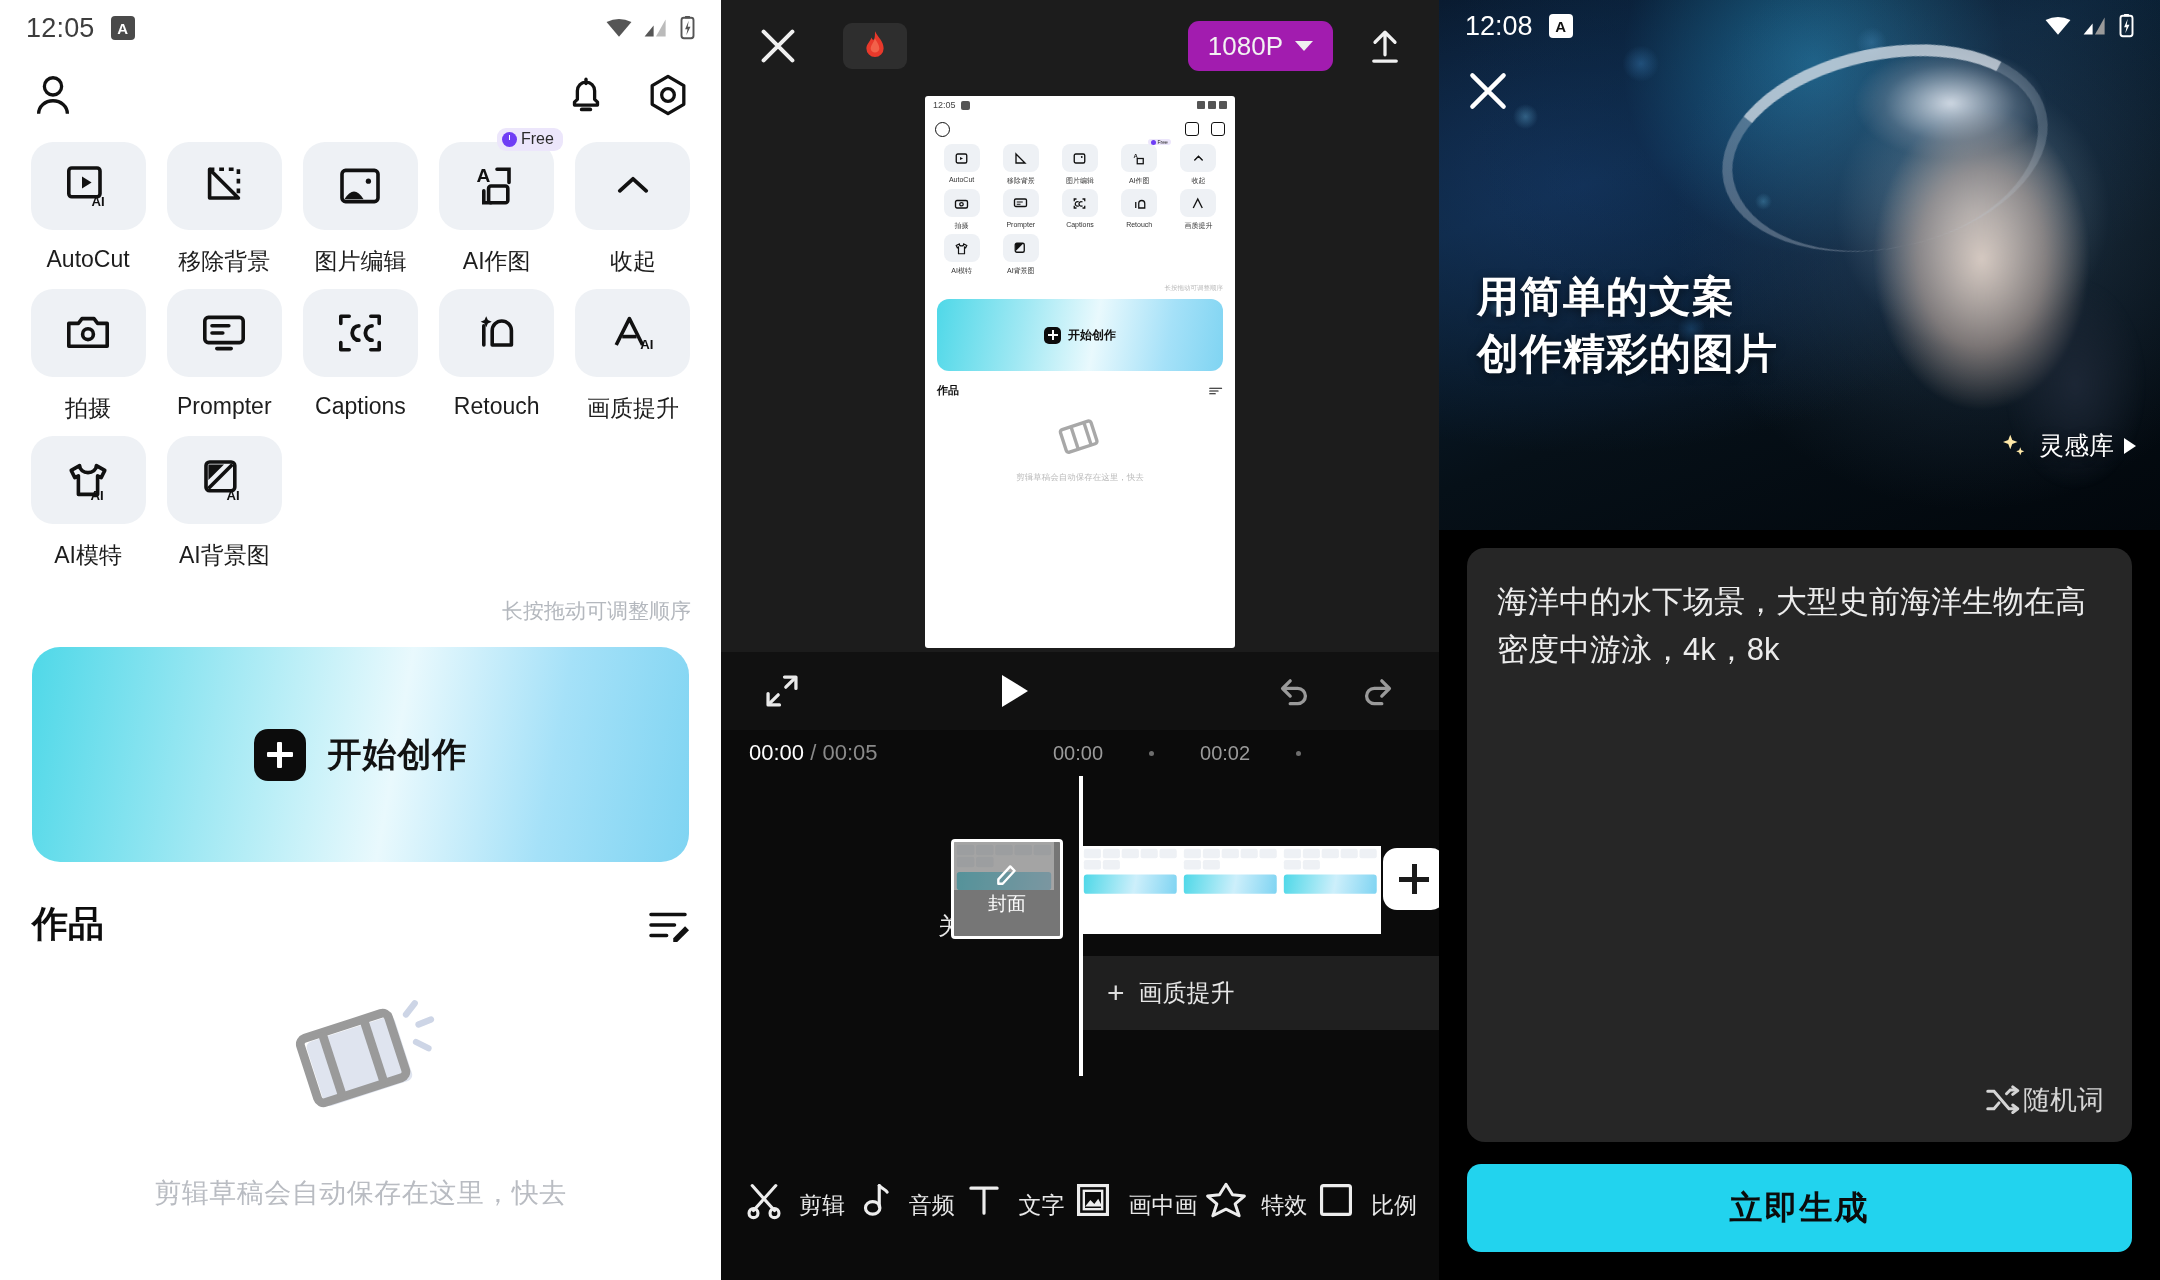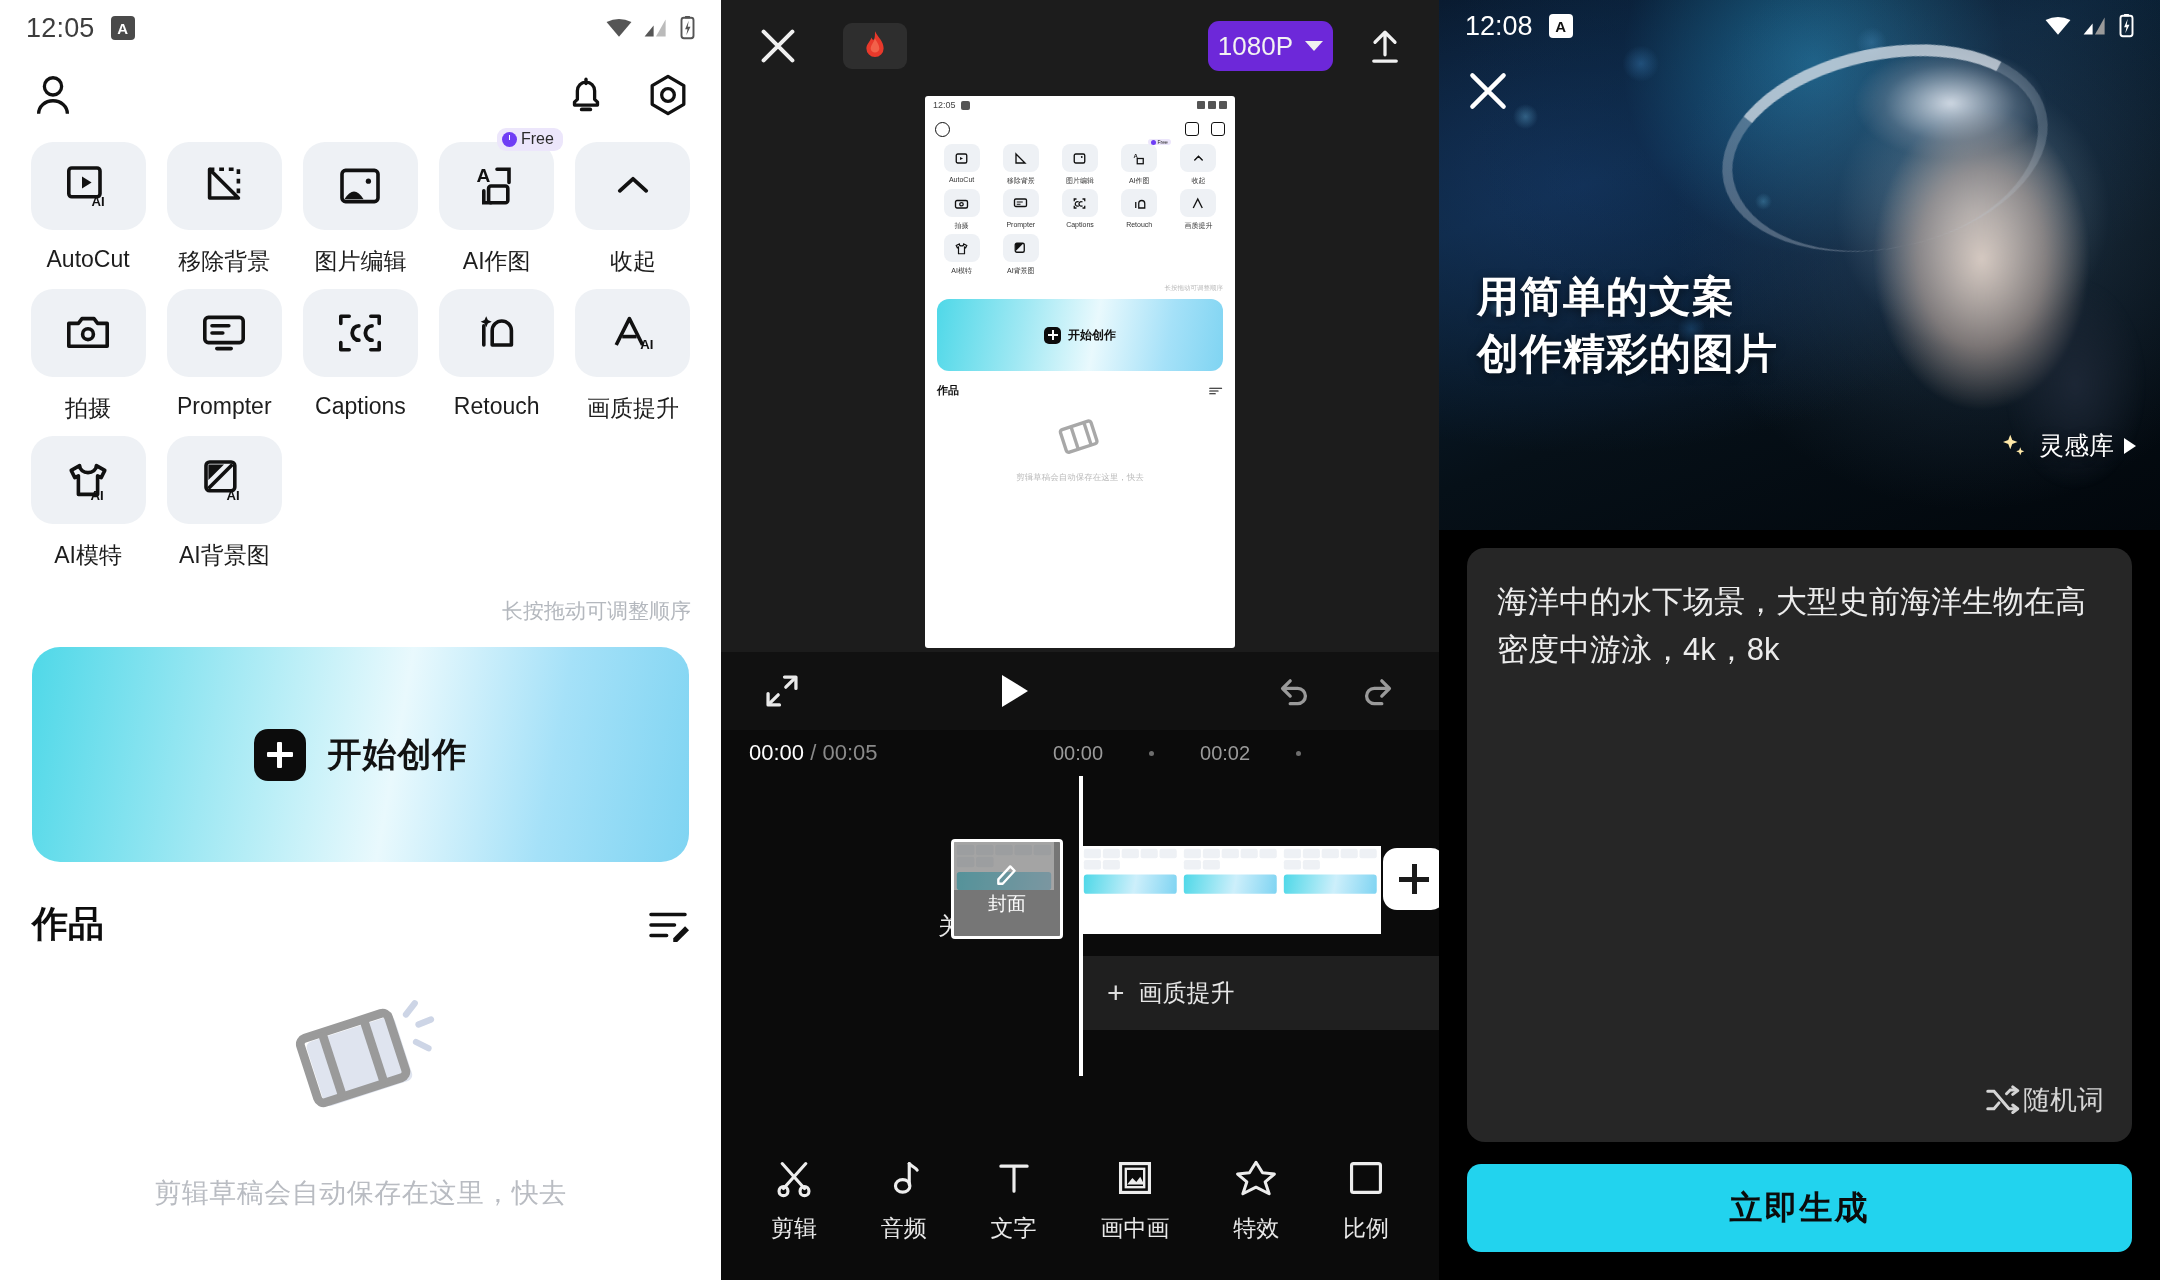--- a/index.html
+++ b/index.html
@@ -120,22 +120,22 @@
     height: 92px; display: flex; align-items: center; padding: 0 34px;
     background: #1c1c1c;
   }
   .p2-top .closeX { width: 46px; height: 46px; }
   .flame-box {
     width: 64px; height: 46px; border-radius: 9px; background: #2e2e2e;
     display:flex; align-items:center; justify-content:center; margin-left: 42px;
   }
   .p2-top .spacer { flex: 1; }
   .res-chip {
-    background: #6d28d9; border-radius: 11px; height: 50px;
-    display: flex; align-items: center; gap: 12px; padding: 0 10px;
+    background: #a21caf; border-radius: 11px; height: 50px;
+    display: flex; align-items: center; gap: 12px; padding: 0 20px;
     color: #f2f2f2; font-size: 26px; font-weight: 500;
   }
   .caret-d { width:0;height:0;border-left:9px solid transparent;border-right:9px solid transparent;border-top:10px solid #f0f0f0; }
   .upload-ic { width: 40px; height: 40px; margin-left: 32px; }
 
   .p2-preview {
     background: #1c1c1c; flex: 0 0 560px;
     display: flex; align-items: center; justify-content: center;
     position: relative;
   }
@@ -226,21 +226,21 @@
     position:absolute; top:180px; left:358px; right:0; height:74px;
     background:#1f1f1f; display:flex; align-items:center; padding-left:28px; gap:14px;
   }
   .audio-track .ap { color:#ddd; font-size:30px; line-height:1; }
   .audio-track .at { color:#e6e6e6; font-size:24px; }
 
   .p2-bottombar {
     height: 142px; background:#0b0b0b; display:flex; align-items:center;
     justify-content: space-around; padding: 0 18px 18px 18px;
   }
-  .bb-item { display:flex;flex-direction:column;align-items:center;gap:14px; }
+  .bb-item { display:flex;flex-direction:row;align-items:flex-end;gap:14px; }
   .bb-item svg { width:42px;height:42px; }
   .bb-item .bl { color:#e9e9e9; font-size:23px; }
 
   
   .panel3 {
     width: 721px; height:1280px; flex: 0 0 721px;
     background:#000; position:relative; overflow:hidden;
     display:flex; flex-direction:column;
   }
   .p3-hero {

